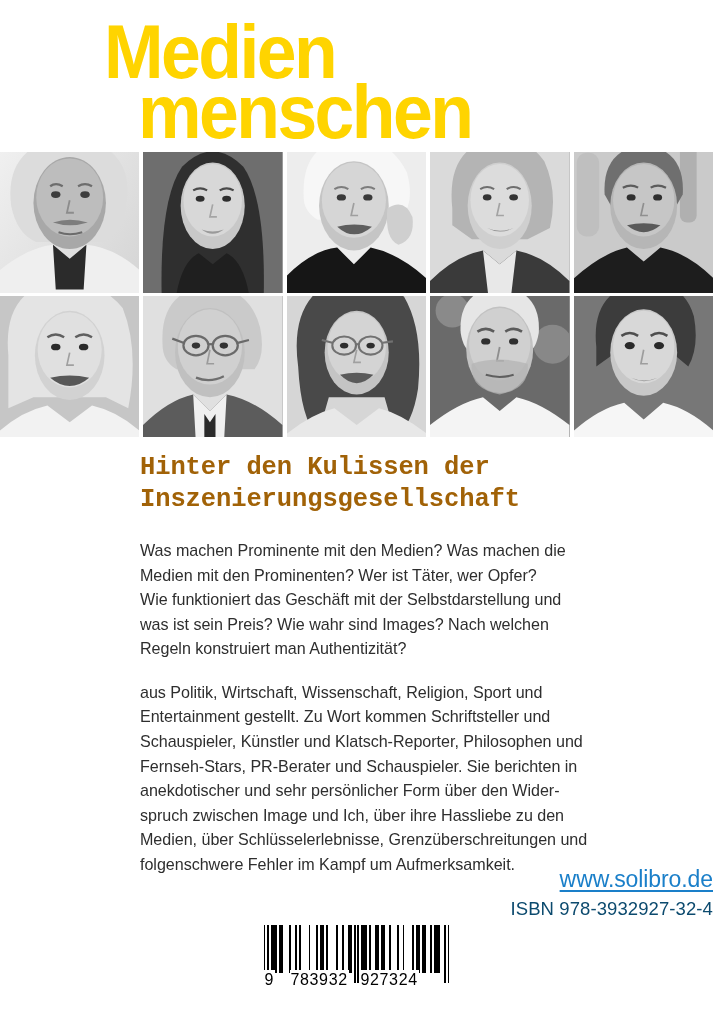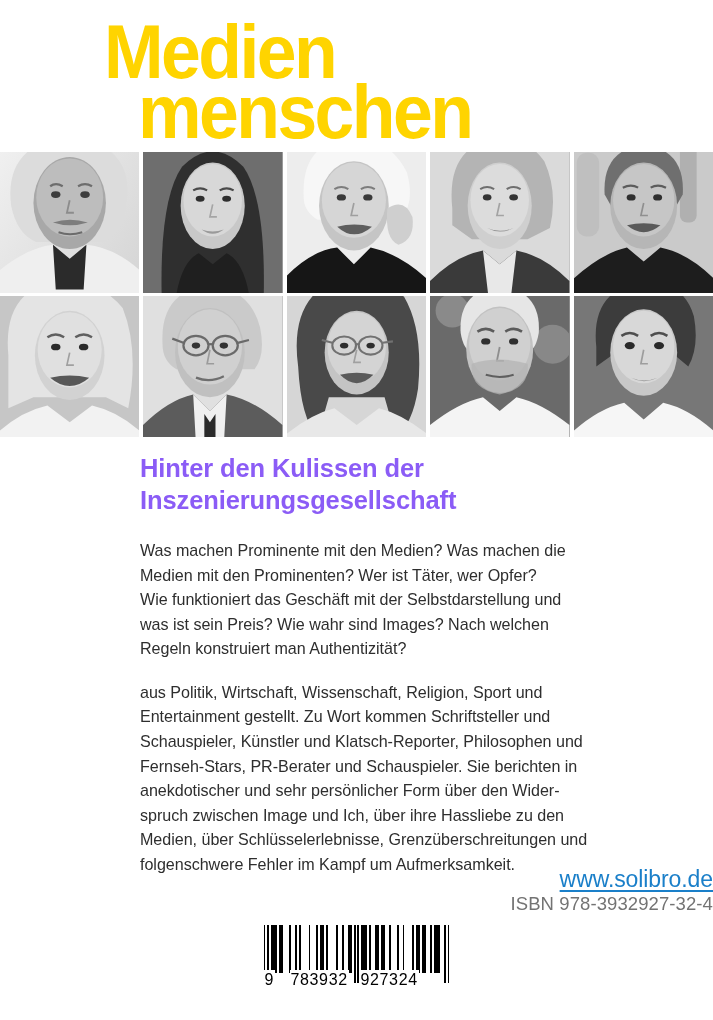--- a/index.html
+++ b/index.html
@@ -73,22 +73,22 @@
   }
 
   
   .content {
     position: absolute;
     left: 140px;
     top: 452px;
     width: 432px;
   }
   .subhead {
-    color: #8b5cf6;
-    font-family: Liberation Sans, sans-serif;
+    color: #a16207;
+    font-family: Liberation Mono, monospace;
     font-weight: 700;
     font-size: 25.5px;
     line-height: 1.26;
     letter-spacing: -0.004em;
     margin: 0 0 22px 0;
   }
   .subhead .sh-line { display: block; }
 
   .body-par {
     color: #2e2e2e;
@@ -116,21 +116,22 @@
     font-family: "Liberation Sans", sans-serif;
     font-size: 23px;
     font-weight: 400;
     letter-spacing: -0.004em;
     text-decoration: underline;
     text-underline-offset: 3px;
     text-decoration-thickness: 1.5px;
     cursor: pointer;
   }
   .isbn {
-    color: #737373;
+    margin-top: 5px;
+    color: #0c4a6e;
     font-family: "Liberation Sans", sans-serif;
     font-size: 18.5px;
     letter-spacing: 0.005em;
   }
 
   
   .barcode-wrap {
     position: absolute;
     left: 0;
     top: 925px;

